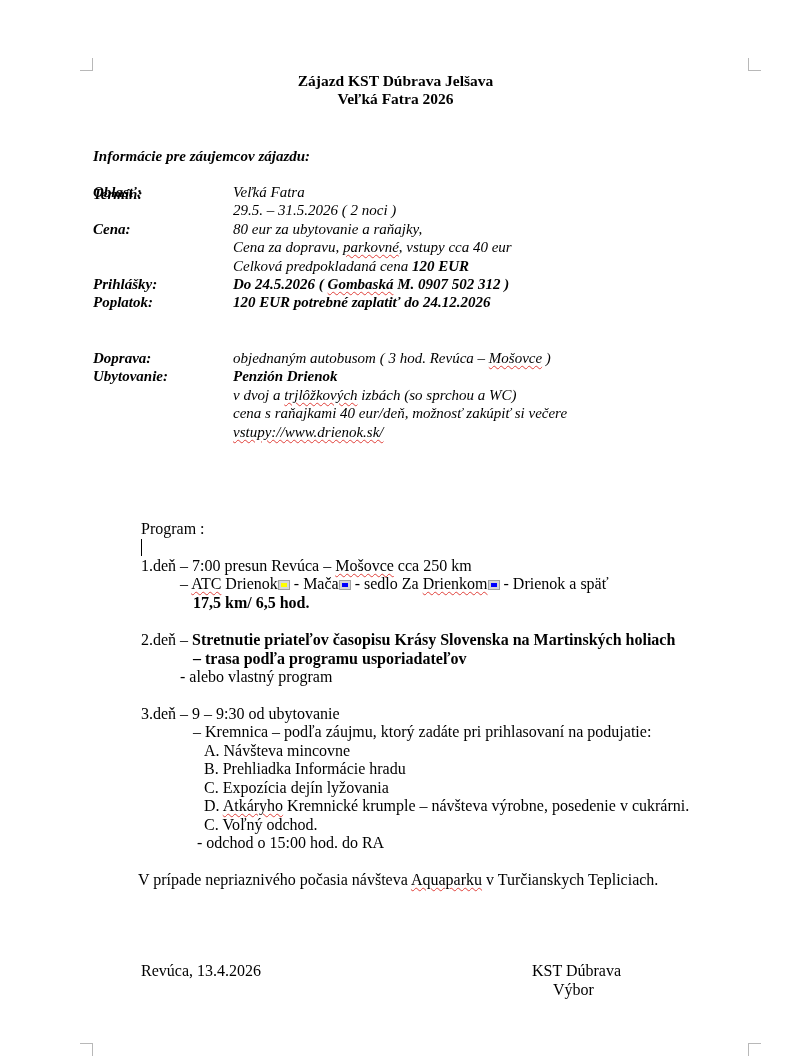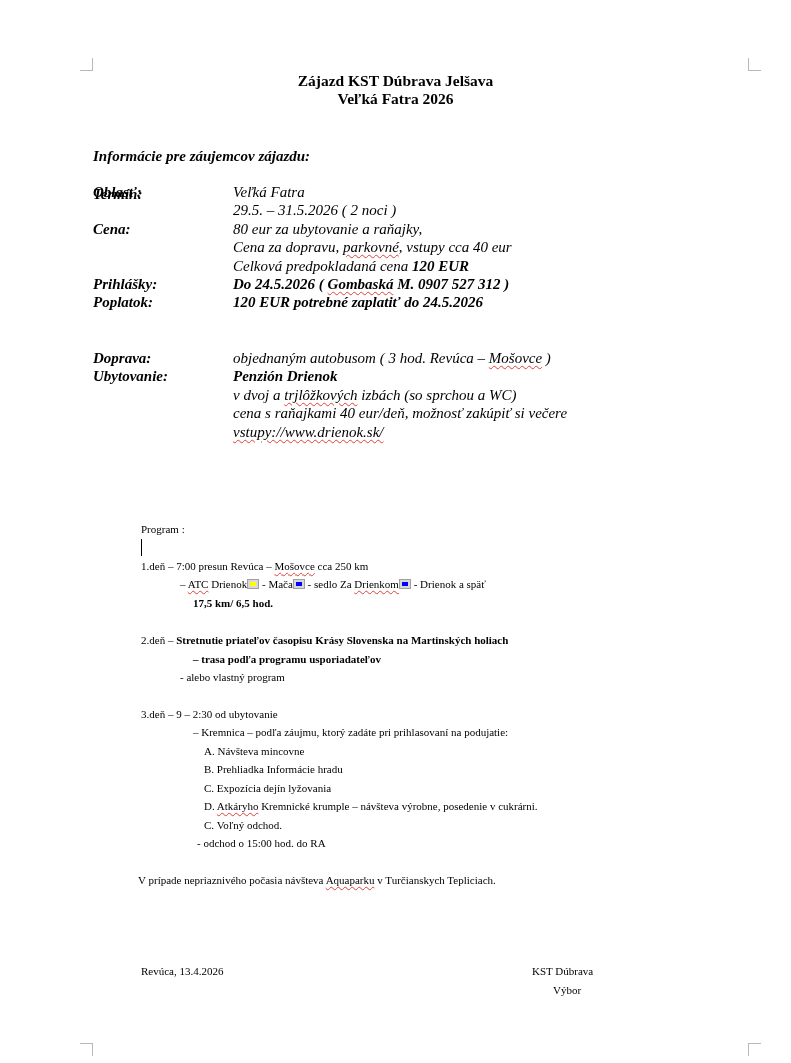--- a/index.html
+++ b/index.html
@@ -18,21 +18,21 @@
     .bi { font-weight: bold; font-style: italic; }
     .i { font-style: italic; }
     .b { font-weight: bold; }
     .u { }
     .spell { text-decoration: underline wavy #e0403a; text-decoration-thickness: 1px; text-underline-offset: 2px; }
     .lbl { left: 93px; }
     .val { left: 233px; }
     .sq { display: inline-block; width: 12px; height: 10px; border: 1px solid #a0a0a0; vertical-align: -1px; box-sizing: border-box; position: relative; background: #d8d8d8; }
     .sq::after { content: ""; position: absolute; left: 2px; right: 2px; top: 2px; bottom: 2px; background: var(--c); }
     .caret { position: absolute; left: 141px; top: 539px; width: 1px; height: 17px; background: #000; }
-    .prog { font-size: 11px; }
+    .prog { font-size: 16px; }
   </style>
 </head>
 <body>
 
 <div class="corner c-tl"></div>
 <div class="corner c-tr"></div>
 <div class="corner c-bl"></div>
 <div class="corner c-br"></div>
 
 <div class="abs title" style="top:72px">Zájazd KST Dúbrava  Jelšava</div>
@@ -45,24 +45,24 @@
 
 <div class="abs bi lbl" style="top:185px">Termín:</div>
 <div class="abs i val" style="top:201px">29.5. – 31.5.2026 ( 2 noci )</div>
 
 <div class="abs bi lbl" style="top:220px">Cena:</div>
 <div class="abs i val" style="top:220px">80 eur za  ubytovanie a raňajky,</div>
 <div class="abs i val" style="top:238px"><span>Cena za dopravu, </span><span class="spell">parkovné</span><span>, vstupy cca 40 eur</span></div>
 <div class="abs i val" style="top:257px"><span>Celková predpokladaná cena </span><span class="b">120 EUR</span></div>
 
 <div class="abs bi lbl" style="top:275px">Prihlášky:</div>
-<div class="abs bi val" style="top:275px"><span>Do 24.5.2026 ( </span><span class="spell">Gombaská</span><span> M.  0907 527 312 )</span></div>
+<div class="abs bi val" style="top:275px"><span>Do 24.5.2026 ( </span><span class="spell">Gombaská</span><span> M.  0907 502 312 )</span></div>
 
 <div class="abs bi lbl" style="top:293px">Poplatok:</div>
-<div class="abs bi val" style="top:293px">120 EUR potrebné zaplatiť do 24.5.2026</div>
+<div class="abs bi val" style="top:293px">120 EUR potrebné zaplatiť do 24.12.2026</div>
 
 <div class="abs bi lbl" style="top:349px">Doprava:</div>
 <div class="abs i val" style="top:349px"><span>objednaným autobusom ( 3 hod. Revúca – </span><span class="spell">Mošovce</span><span> )</span></div>
 
 <div class="abs bi lbl" style="top:367px">Ubytovanie:</div>
 <div class="abs bi val" style="top:367px">Penzión Drienok</div>
 <div class="abs i val" style="top:386px"><span>v  dvoj a </span><span class="spell">trjlôžkových</span><span>  izbách (so sprchou a WC)</span></div>
 <div class="abs i val" style="top:404px">cena s raňajkami  40 eur/deň, možnosť zakúpiť si večere</div>
 <div class="abs i val spell" style="top:423px">vstupy://www.drienok.sk/</div>
 
@@ -72,21 +72,21 @@
 <div class="abs prog" style="left:141px; top:557px"><span>1.deň – 7:00 presun Revúca – </span><span class="spell">Mošovce</span><span>  cca 250 km</span></div>
 
 <div class="abs prog" style="left:180px; top:575px"><span>– </span><span class="spell">ATC</span><span> Drienok</span><span class="sq" style="--c:#ffff00"></span><span> - Mača</span><span class="sq" style="--c:#0000ff"></span><span> - sedlo Za </span><span class="spell">Drienkom</span><span class="sq" style="--c:#0000ff"></span><span> - Drienok a späť</span></div>
 
 <div class="abs prog b" style="left:193px; top:594px">17,5 km/ 6,5 hod.</div>
 
 <div class="abs prog" style="left:141px; top:631px"><span>2.deň – </span><span class="b">Stretnutie priateľov časopisu Krásy Slovenska na Martinských holiach</span></div>
 <div class="abs prog b" style="left:193px; top:650px">– trasa podľa programu usporiadateľov</div>
 <div class="abs prog" style="left:180px; top:668px">- alebo vlastný program</div>
 
-<div class="abs prog" style="left:141px; top:705px">3.deň – 9 – 2:30 od ubytovanie</div>
+<div class="abs prog" style="left:141px; top:705px">3.deň – 9 – 9:30 od ubytovanie</div>
 <div class="abs prog" style="left:193px; top:723px">– Kremnica – podľa záujmu, ktorý zadáte pri prihlasovaní na podujatie:</div>
 <div class="abs prog" style="left:204px; top:742px">A. Návšteva mincovne</div>
 <div class="abs prog" style="left:204px; top:760px">B. Prehliadka Informácie hradu</div>
 <div class="abs prog" style="left:204px; top:779px">C. Expozícia dejín lyžovania</div>
 <div class="abs prog" style="left:204px; top:797px"><span>D. </span><span class="spell">Atkáryho</span><span> Kremnické krumple – návšteva výrobne, posedenie v cukrárni.</span></div>
 <div class="abs prog" style="left:204px; top:816px">C. Voľný odchod.</div>
 <div class="abs prog" style="left:197px; top:834px">- odchod o 15:00 hod. do RA</div>
 
 <div class="abs prog" style="left:138px; top:871px"><span>V prípade nepriaznivého počasia návšteva </span><span class="spell">Aquaparku</span><span> v Turčianskych Tepliciach.</span></div>
 

